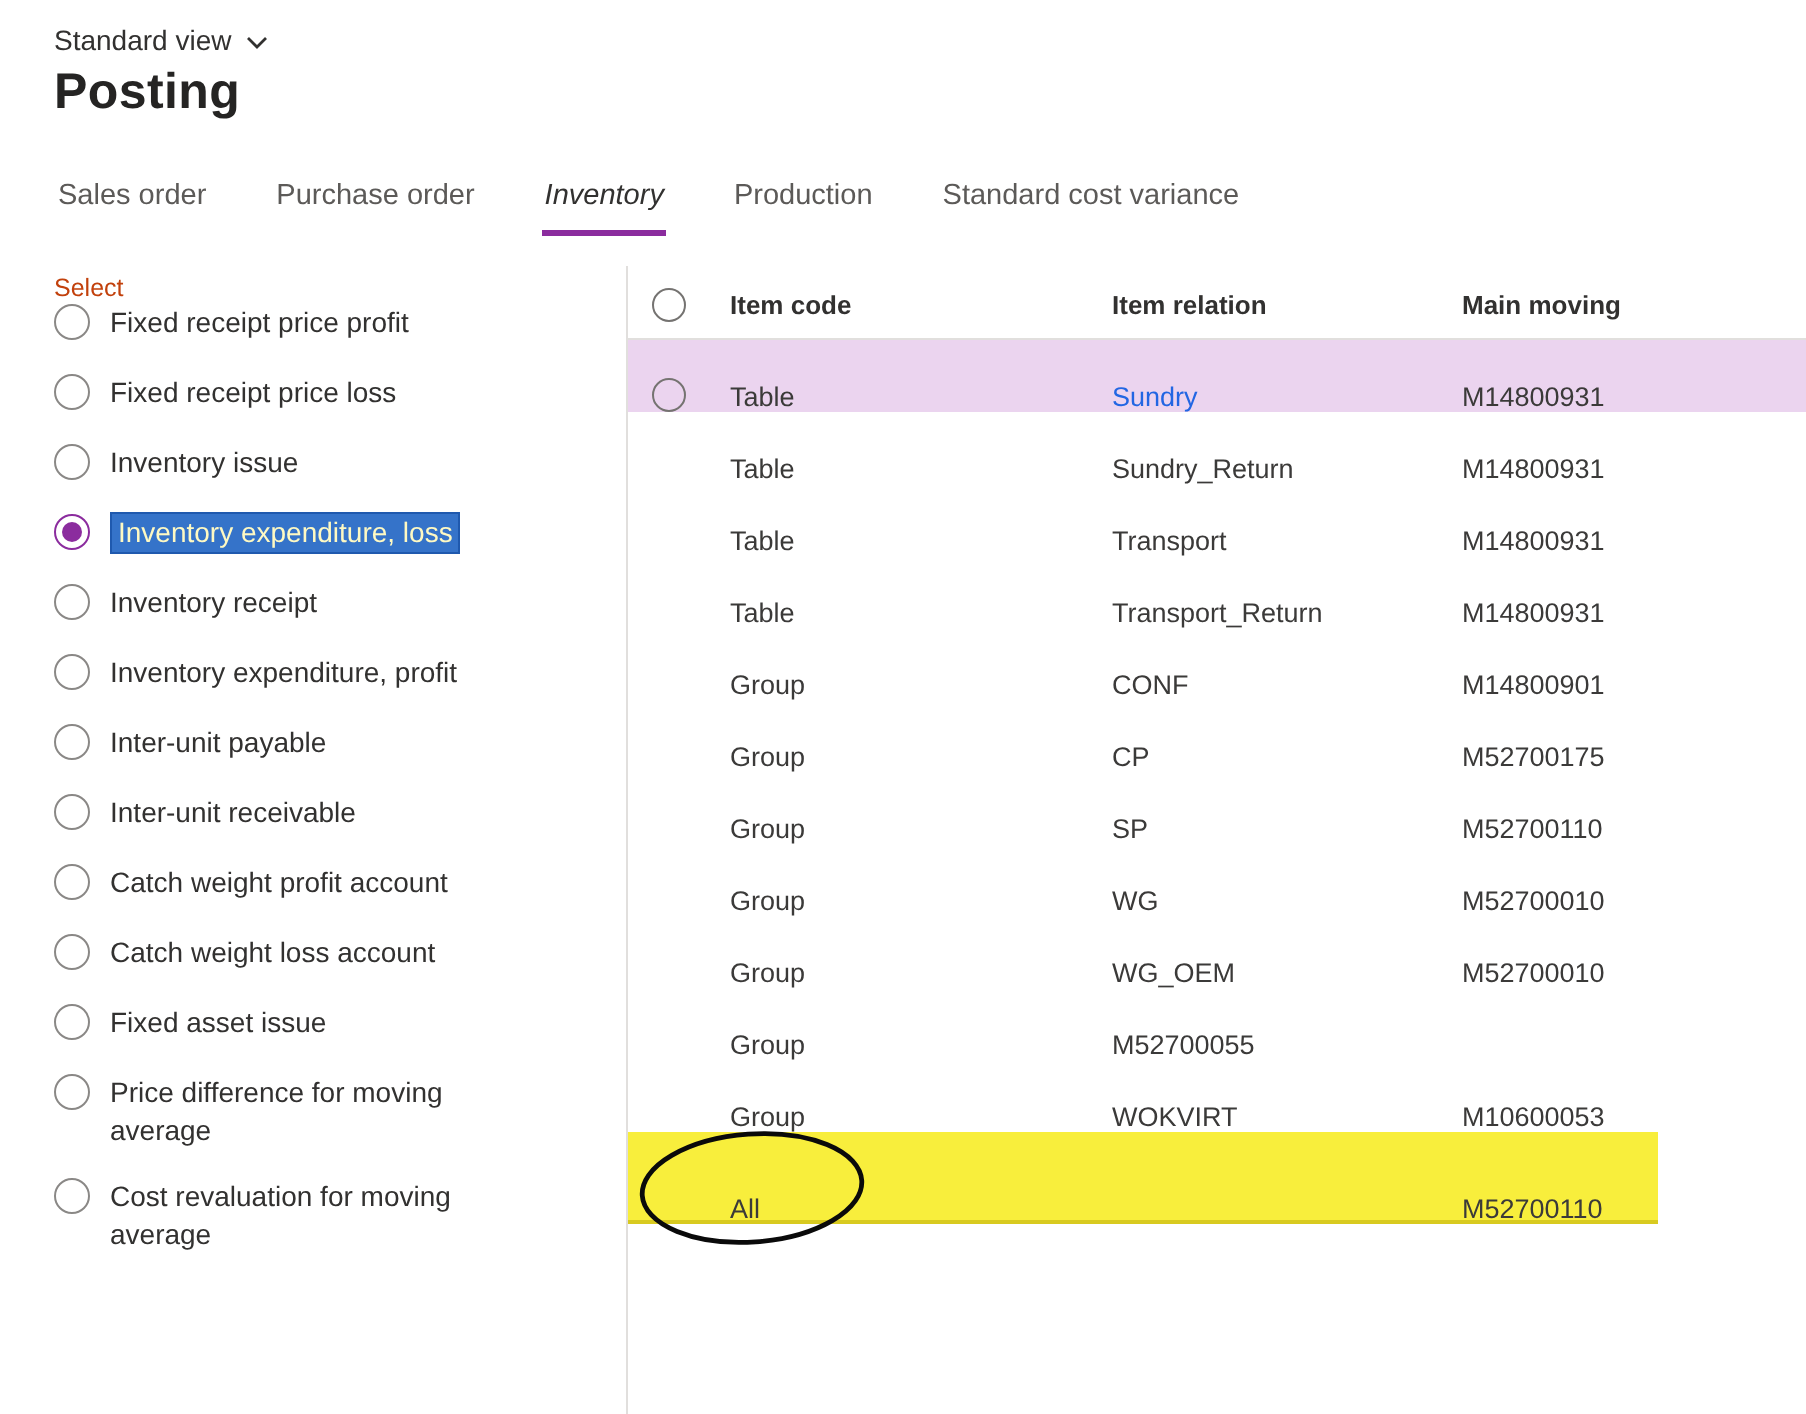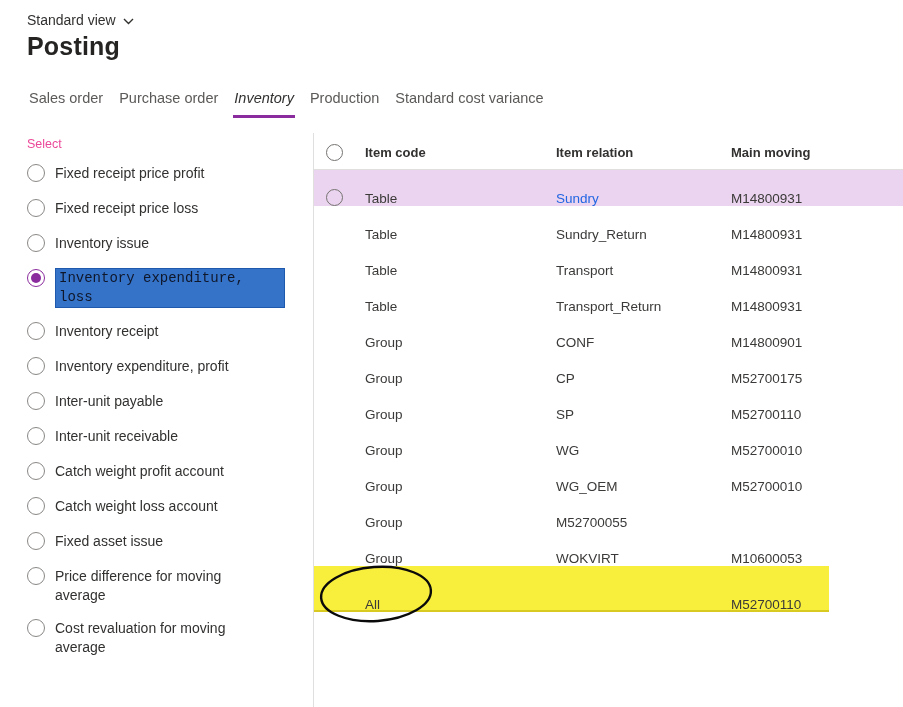--- a/index.html
+++ b/index.html
@@ -14,51 +14,51 @@
     position:absolute; left:27px; top:10px; height:20px;
     display:flex; align-items:center; gap:7px; font-size:14px; color:#323130; cursor:pointer;
   }
   .view-selector svg{ margin-top:2px; }
   .title{
     position:absolute; left:27px; top:32px; margin:0;
     font-size:25px; font-weight:bold; color:#252423; letter-spacing:.2px;
   }
 
   .tabs{
-    position:absolute; left:28px; top:86px; display:flex; gap:14px; align-items:flex-end;
+    position:absolute; left:28px; top:86px; display:flex; gap:33px; align-items:flex-end;
   }
   .tab{
     font-size:14.5px; color:#5c5a58; padding:4px 1px 9px 1px; cursor:pointer;
     border-bottom:3px solid transparent; white-space:nowrap;
   }
   .tab.active{ color:#323130; border-bottom-color:var(--accent,#8b2c9e);font-style:italic; }
 
   
   .divider-v{
     position:absolute; left:313px; top:133px; bottom:0; width:1px; background:#e1dfdd;
   }
   .select-panel{ position:absolute; left:27px; top:137px; width:278px; }
-  .select-label{ font-size:12.5px; color:#ec4899; margin-bottom:12px; }
+  .select-label{ font-size:12.5px; color:#c2410c; margin-bottom:0; }
   .radio-list{ display:flex; flex-direction:column; gap:13px; }
   .radio-item{ display:flex; align-items:flex-start; gap:10px; cursor:pointer; min-height:22px; }
   .radio{
     flex:0 0 auto; width:18px; height:18px; border-radius:50%;
     border:1px solid #8a8886; background:#fff; position:relative; margin-top:1px;
   }
   .radio.on{ border-color:var(--accent,#8b2c9e); }
   .radio.on::after{
     content:""; position:absolute; left:3px; top:3px; width:10px; height:10px;
     border-radius:50%; background:var(--accent,#8b2c9e);
   }
   .radio-label{
     font-size:14px; line-height:19px; color:#323130; max-width:205px; padding-top:1px;
   }
   .radio-label.hl{
-    background:var(--sel-blue,#3573c9); color:#0f172a; border:1px solid #1f59ae;
-    padding:0 3px; max-width:230px;font-family:Liberation Mono, monospace;
+    background:var(--sel-blue,#3573c9); color:#fef9c3; border:1px solid #1f59ae;
+    padding:0 3px; max-width:230px;
   }
 
   
   .grid{ position:absolute; left:314px; top:136px; right:0; bottom:0; }
   .grid-header{
     display:flex; align-items:center; height:34px;
     border-bottom:1px solid #e1dfdd; font-weight:bold; font-size:13px; color:#323130;
   }
   .grid-row{
     position:relative; display:flex; align-items:flex-end; height:36px; font-size:13.5px; color:#3b3a39;

